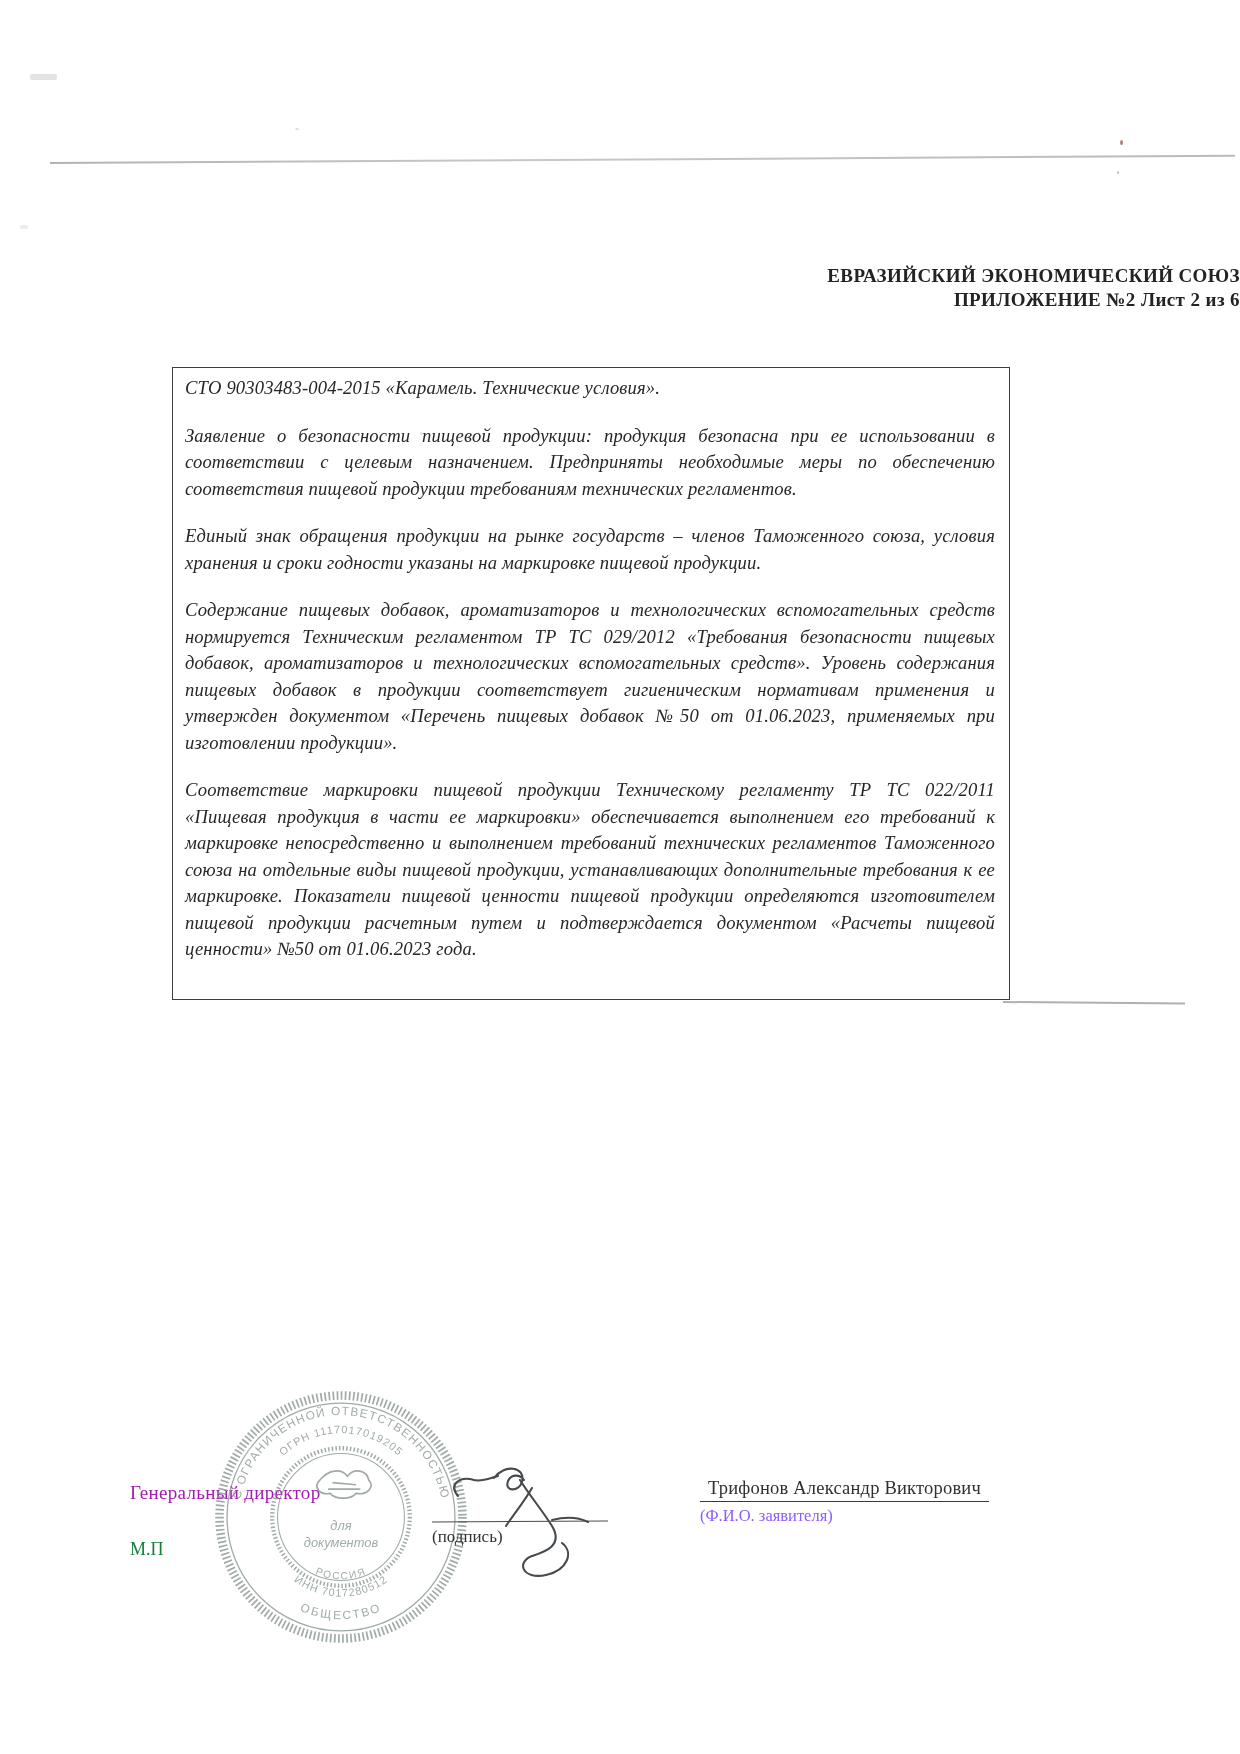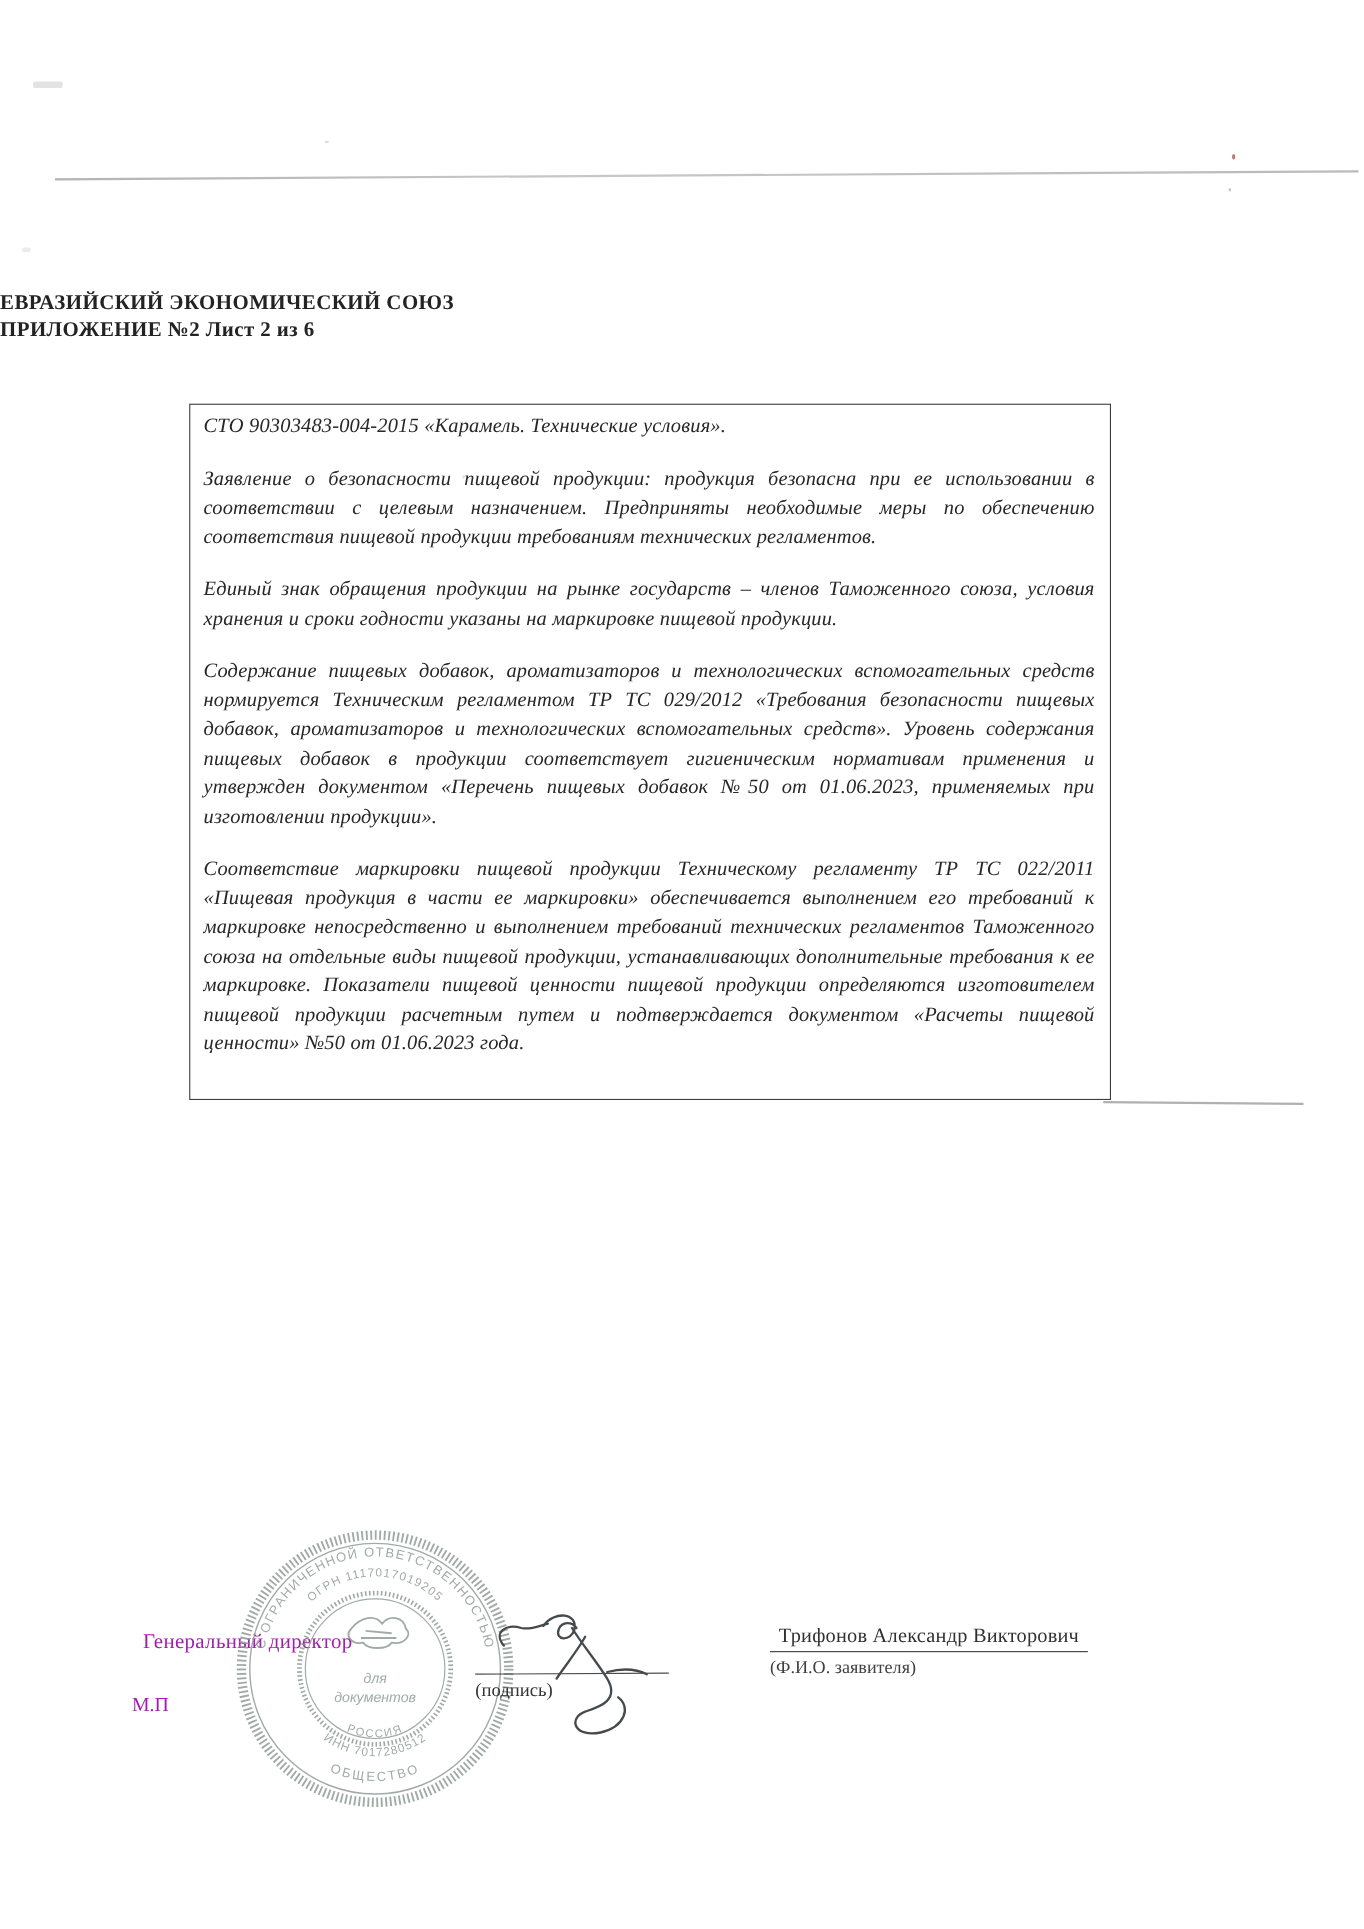--- a/index.html
+++ b/index.html
@@ -15,52 +15,52 @@
   .scan-rule{
     position:absolute;left:50px;top:162px;width:1185px;height:2px;
     background:linear-gradient(90deg,#9a9a9a 0%,#b5b5b5 40%,#a3a3a3 100%);
     opacity:.75;transform:rotate(-0.35deg);transform-origin:left center;
   }
   .smudge{position:absolute;background:#9a9a9a;opacity:.28;border-radius:2px;}
   .speck{position:absolute;border-radius:50%;}
   
   .header{
     position:absolute;left:0;top:264px;width:100%;
-    text-align:left;font-weight:bold;
+    text-align:right;font-weight:bold;
     font-size:19px;line-height:23.5px;letter-spacing:.4px;color:#232323;
   }
   
   .decl-box{
     position:absolute;left:172px;top:367px;width:838px;height:633px;
     border:1.7px solid #3d3d3d;box-sizing:border-box;
     padding:7px 14px 0 12px;
   }
   .decl-box p{
     margin:0 0 21px 0;
     font-size:18.6px;line-height:26.5px;letter-spacing:.15px;
     text-align:justify;color:#272727;font-style:italic;
   }
   
   .box-bottom-ext{
     position:absolute;left:1003px;top:1001px;width:182px;height:1.8px;
     background:#8f8f8f;opacity:.7;transform:rotate(0.5deg);transform-origin:left center;
   }
   
   .role-label{position:absolute;left:130px;top:1482px;font-size:19px;color:#a21caf;letter-spacing:.3px;}
-  .seal-abbr{position:absolute;left:120px;top:1539px;font-size:18px;color:#a21caf;}
+  .seal-abbr{position:absolute;left:130px;top:1539px;font-size:18px;color:#15803d;}
   .stamp-wrap{position:absolute;left:212px;top:1388px;width:258px;height:258px;opacity:.78;}
   .sig-line{position:absolute;left:432px;top:1521px;width:176px;height:0;border-top:1.7px solid #4c4c4c;transform:rotate(-0.3deg);}
   .sig-label{position:absolute;left:432px;top:1527px;width:176px;text-align:left;font-size:17px;color:#343434;}
   .sig-ink{position:absolute;left:428px;top:1458px;width:210px;height:140px;}
   .applicant{position:absolute;left:700px;top:1478px;width:310px;}
   .applicant .name{
     display:inline-block;font-size:18.5px;color:#303030;letter-spacing:.2px;
     border-bottom:1.6px solid #3a3a3a;padding:0 8px 2px 8px;
   }
-  .applicant .fio-label{margin-top:4px;font-size:16.5px;color:#404040;}
+  .applicant .fio-label{margin-top:4px;font-size:16.5px;color:#8b5cf6;}
   .stamp-text{font-family:"Liberation Sans","DejaVu Sans",sans-serif;fill:#86948d;}
 </style>
 </head>
 <body>
 
 <div class="page">
 
   <div class="scan-rule"></div>
   <div class="smudge" style="left:30px;top:74px;width:27px;height:6px;"></div>
   <div class="smudge" style="left:20px;top:225px;width:8px;height:4px;opacity:.2;"></div>

